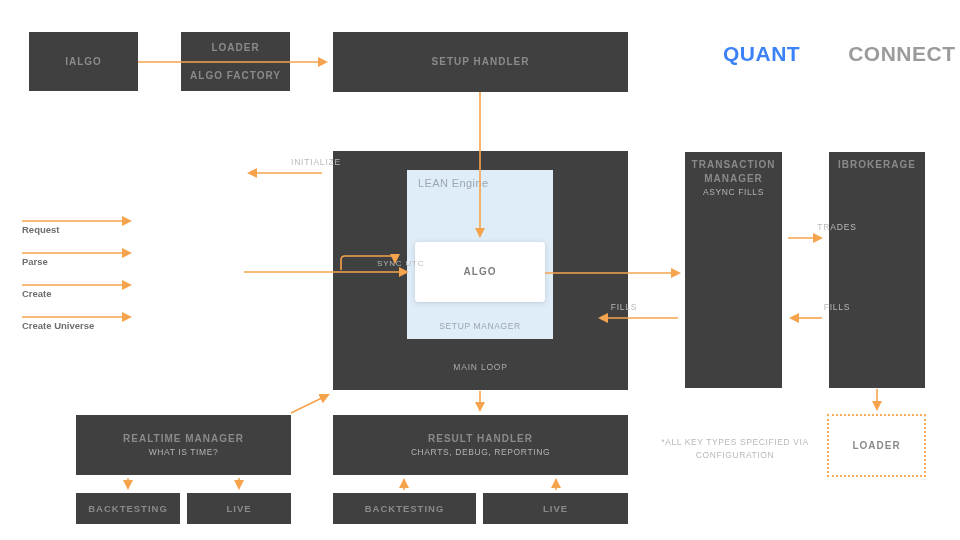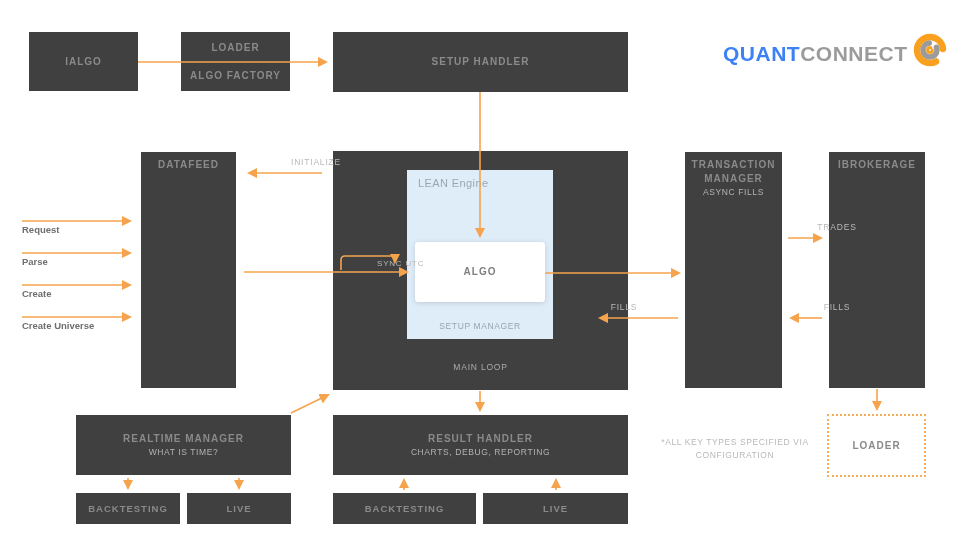--- a/index.html
+++ b/index.html
@@ -24,21 +24,21 @@
     box-shadow:0 1px 5px rgba(110,120,130,0.30);
   }
   .algomanager{position:absolute;left:0;right:0;bottom:6px;text-align:center;}
   .note{position:absolute;text-align:center;font-size:8.5px;color:#B8B8B8;letter-spacing:0.6px;line-height:13px;transform:translateX(-50%);}
   .broker{
     position:absolute;background:#ffffff;border:2px dotted #F7AC55;box-sizing:border-box;
   }
   .logo{position:absolute;left:723px;top:39px;display:flex;align-items:center;}
   .logo-text{font-size:21px;font-weight:bold;letter-spacing:0.5px;line-height:30px;white-space:nowrap;}
   .logo-quant{color:#3b82f6;}
-  .logo-connect{color:#9B9B9B;}
+  .logo-connect{color:#9B9B9B;margin-left:48px;}
   .logo-mark{margin-left:3px;margin-top:-8px;}
   svg.arrows{position:absolute;left:0;top:0;pointer-events:none;}
 </style>
 </head>
 <body>
 
 <div id="stage">
 
   <div class="box center" style="left:29px;top:32px;width:109px;height:59px">
     <span class="btitle">IALGO</span>
@@ -55,23 +55,20 @@
 
   <div class="logo">
     <span class="logo-text"><span class="logo-quant">QUANT</span><span class="logo-connect">CONNECT</span></span>
     <svg class="logo-mark" width="38" height="38" viewBox="0 0 38 38">
       <circle cx="19" cy="19" r="13" fill="none" stroke="#F9A11F" stroke-width="6.5" stroke-dasharray="66 16" stroke-dashoffset="-14" stroke-linecap="round"></circle>
       <circle cx="19" cy="19" r="7" fill="none" stroke="#9B9B9B" stroke-width="5.5" stroke-dasharray="36 9" stroke-dashoffset="4" stroke-linecap="round"></circle>
       <circle cx="19" cy="19" r="2.4" fill="none" stroke="#F9A11F" stroke-width="3" stroke-dasharray="11 4" stroke-linecap="round"></circle>
     </svg>
   </div>
 
-  <div class="box topalign" style="left:141px;top:152px;width:95px;height:236px">
-    <span class="btitle">DATAFEED</span>
-  </div>
 
   <div class="box" style="left:333px;top:151px;width:295px;height:239px">
     <div class="btitle" style="position:absolute;left:0;right:0;top:209px;text-align:center;font-weight:normal;color:#ABABAB;font-size:8.5px;letter-spacing:0.8px;">MAIN LOOP</div>
   </div>
 
   <div class="bluebox" style="left:407px;top:170px;width:146px;height:169px">
     <div class="lean-title">LEAN Engine</div>
     <div class="algomanager bsub" style="color:#9AA4AD;">SETUP MANAGER</div>
   </div>
 

